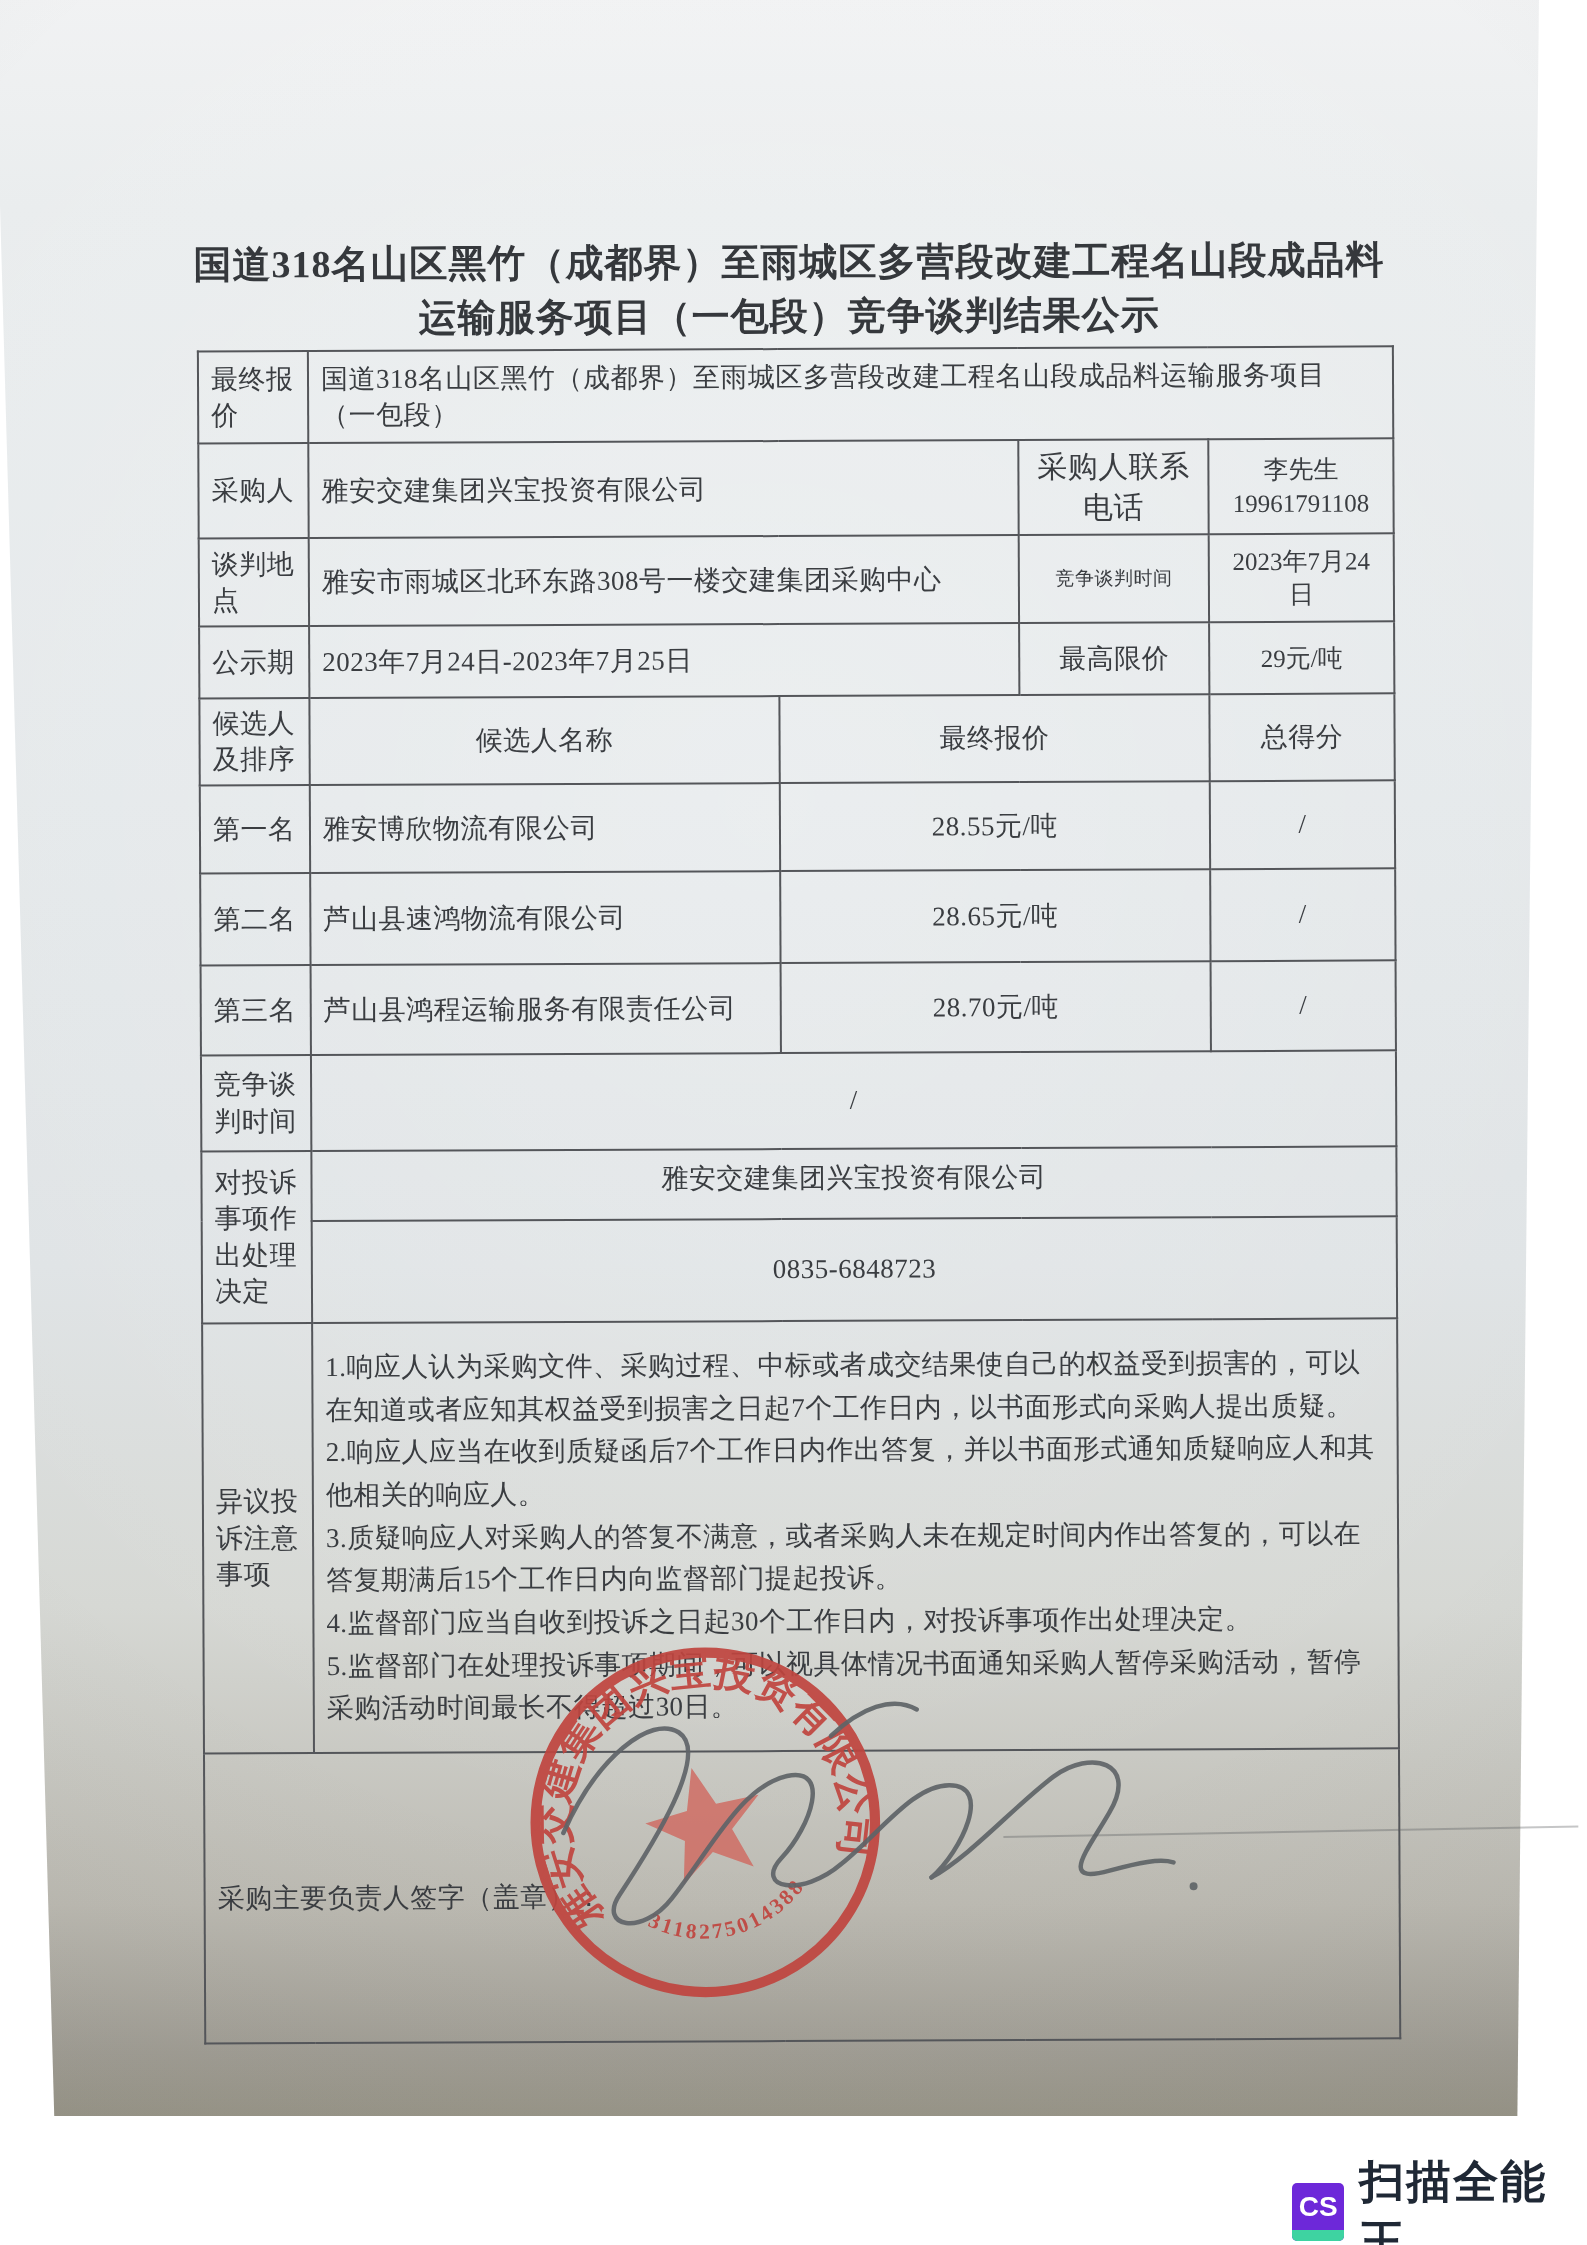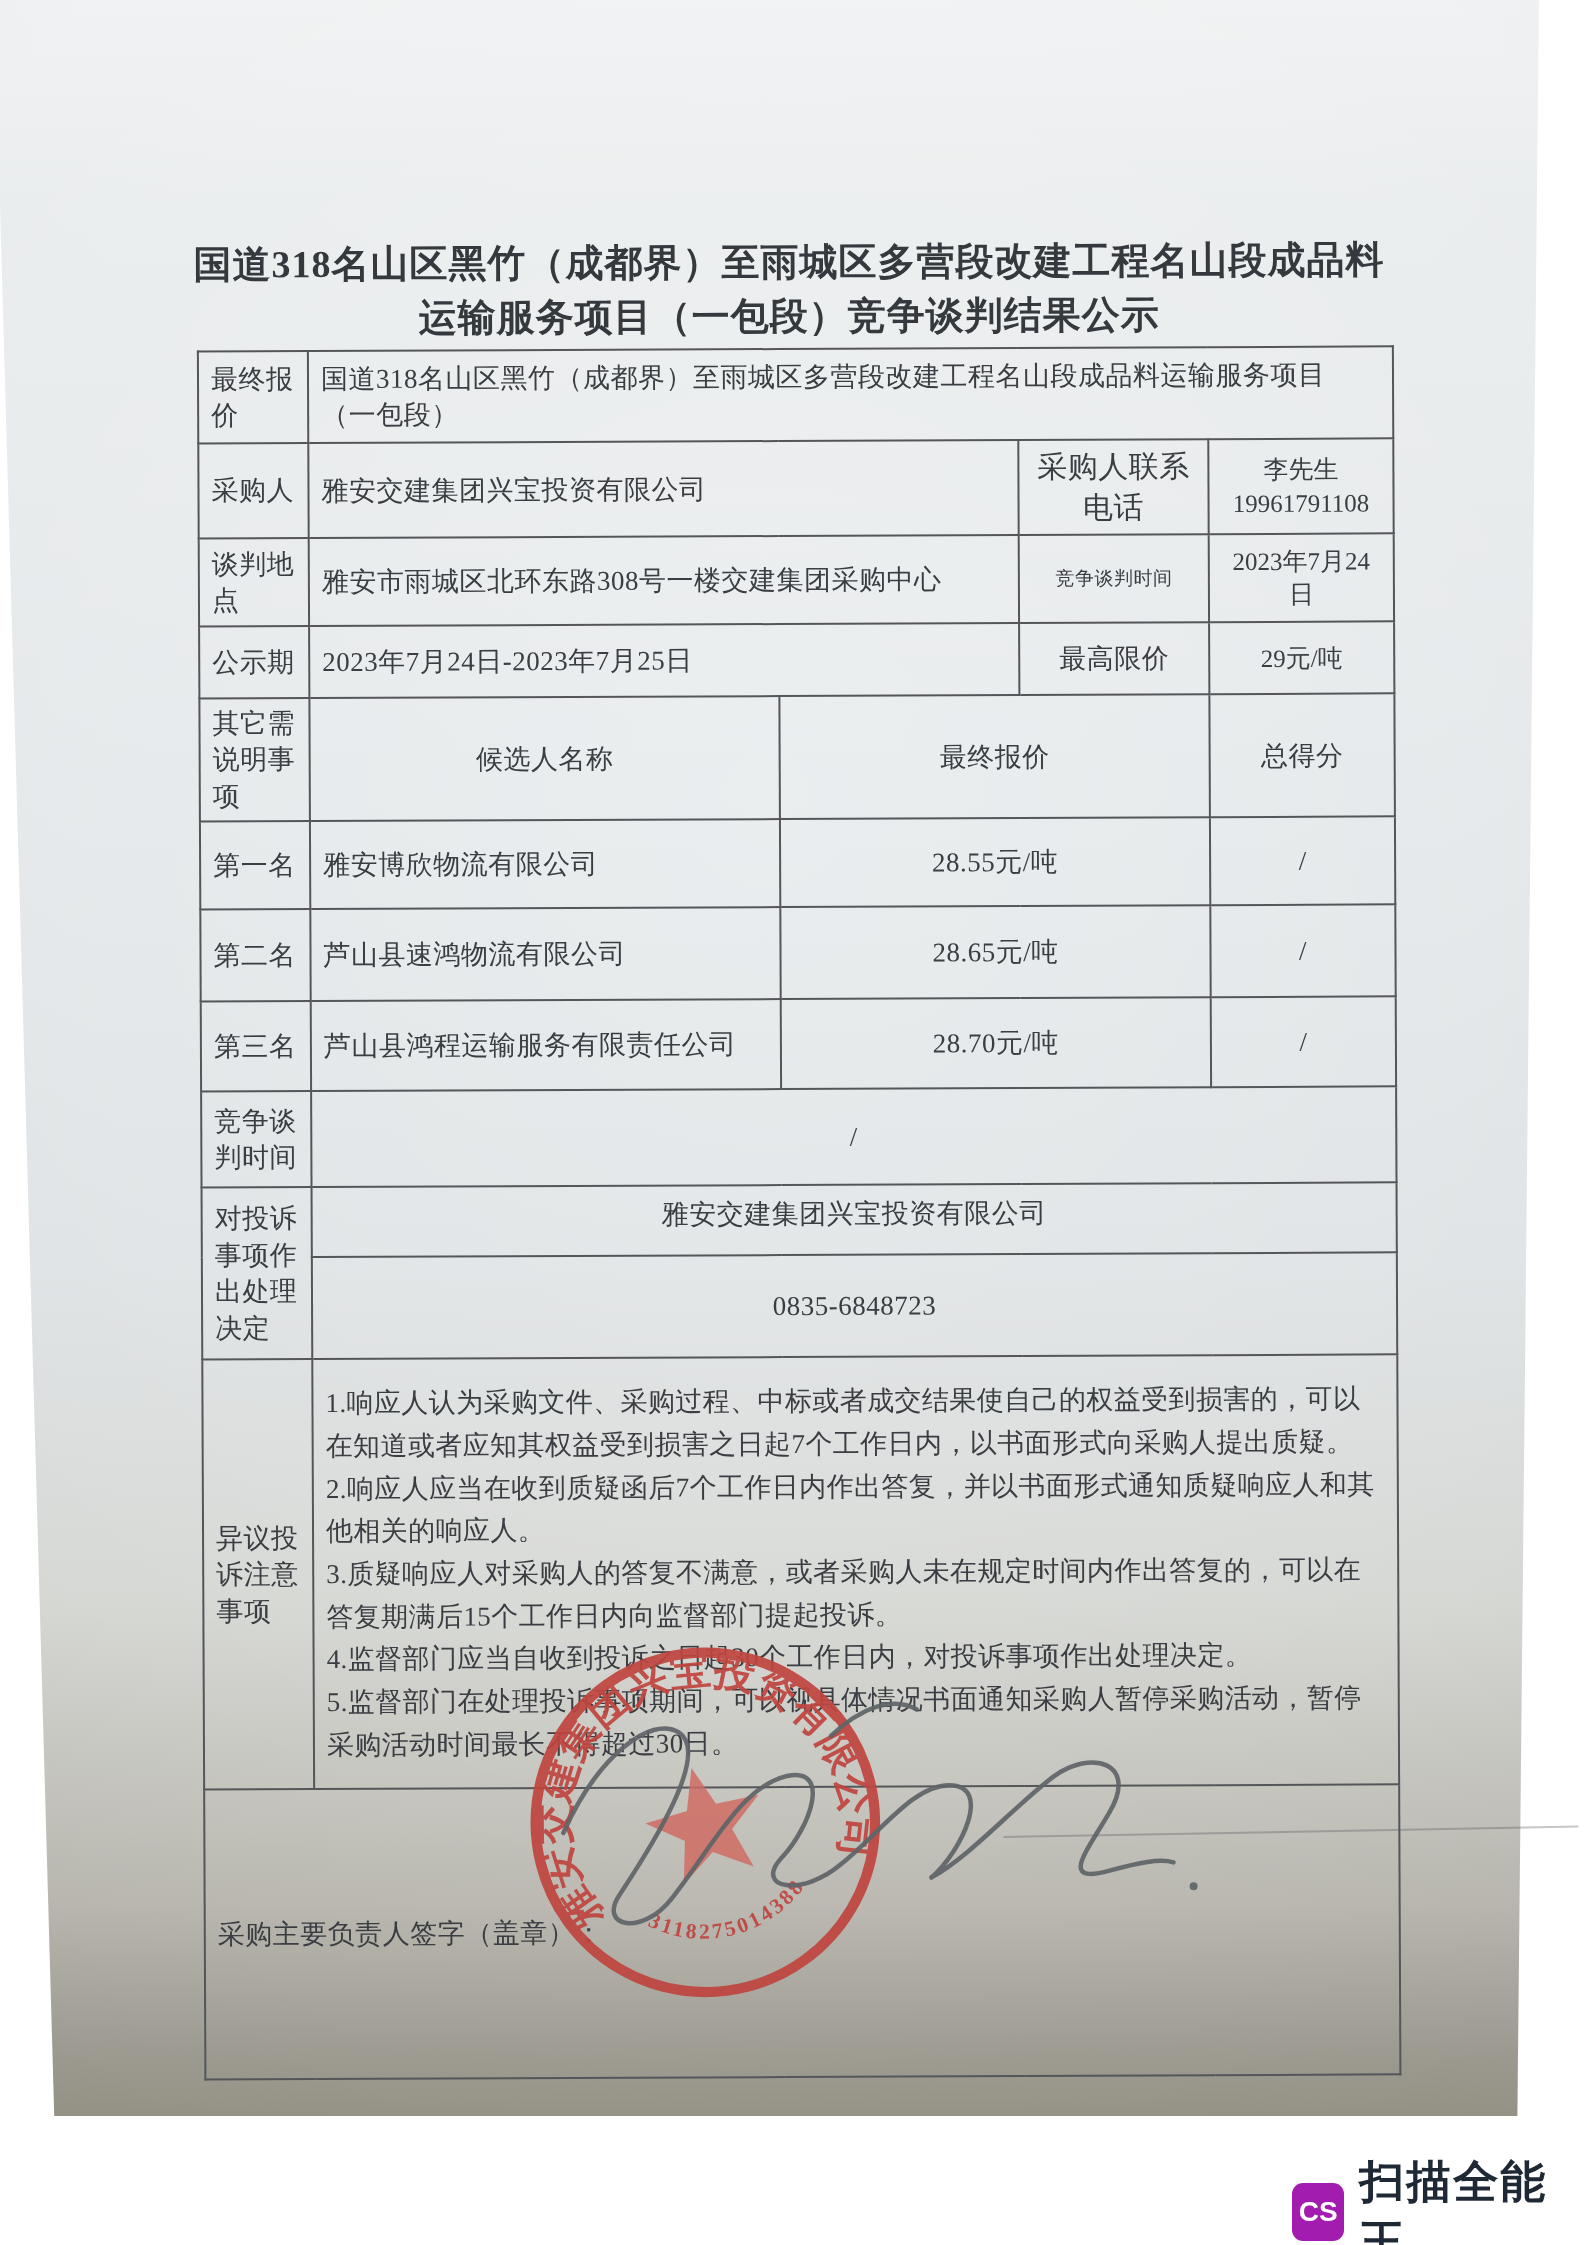--- a/index.html
+++ b/index.html
@@ -50,22 +50,22 @@
   .stamp{position:absolute;left:518px;top:1636px;width:368px;height:372px;transform:rotate(-14deg);opacity:.92;}
   .sign{position:absolute;left:498px;top:1636px;width:712px;height:330px;}
   .crease{
     position:absolute;left:1000px;top:1833px;width:575px;height:2px;
     background:rgba(90,92,95,.35);transform:rotate(-.8deg);
   }
   
   .cs-badge{position:absolute;left:1292px;top:2152px;display:flex;align-items:center;gap:15px;
     font-family:"Liberation Sans","DejaVu Sans",sans-serif;}
   .cs-icon{
-    width:54px;height:58px;border-radius:11px;background:#a21caf;
-    display:flex;flex-direction:row;overflow:hidden;
+    width:54px;height:58px;border-radius:5px;background:#6d28d9;
+    display:flex;flex-direction:column;overflow:hidden;
   }
   .cs-icon .cs-letters{
     flex:1;display:flex;align-items:center;justify-content:center;
     color:#ffffff;font-weight:700;font-size:28px;letter-spacing:0;
   }
   .cs-icon .cs-strip{height:11px;background:#3ed3a1;}
   .cs-name{font-size:45px;font-weight:700;color:#1f2835;letter-spacing:2px;}
 </style>
 </head>
 <body>
@@ -104,21 +104,21 @@
         <td class="c" style="font-size:19px">竞争谈判时间</td>
         <td class="c smallv">2023年7月24日</td>
       </tr>
       <tr style="height:72px">
         <td class="lab">公示期</td>
         <td class="l" colspan="2">2023年7月24日-2023年7月25日</td>
         <td class="c">最高限价</td>
         <td class="c smallv">29元/吨</td>
       </tr>
       <tr style="height:85px">
-        <td class="lab">其它需说明事项</td>
+        <td class="lab">候选人及排序</td>
         <td class="c">候选人名称</td>
         <td class="c" colspan="2">最终报价</td>
         <td class="c">总得分</td>
       </tr>
       <tr style="height:88px">
         <td class="lab">第一名</td>
         <td class="l">雅安博欣物流有限公司</td>
         <td class="c" colspan="2">28.55元/吨</td>
         <td class="c">/</td>
       </tr>

